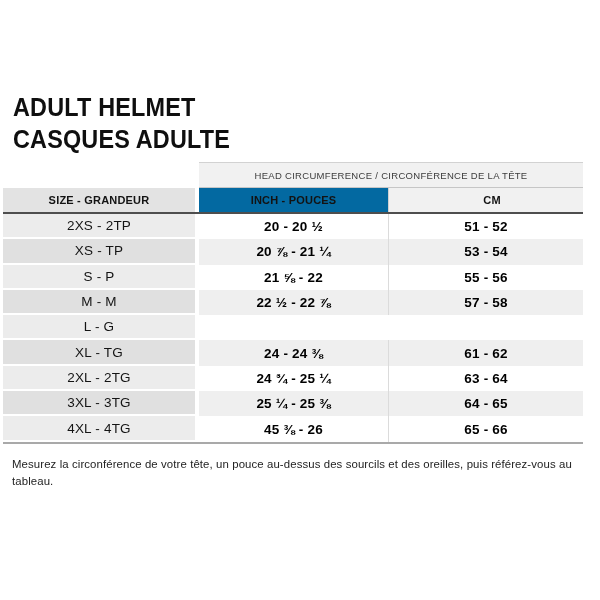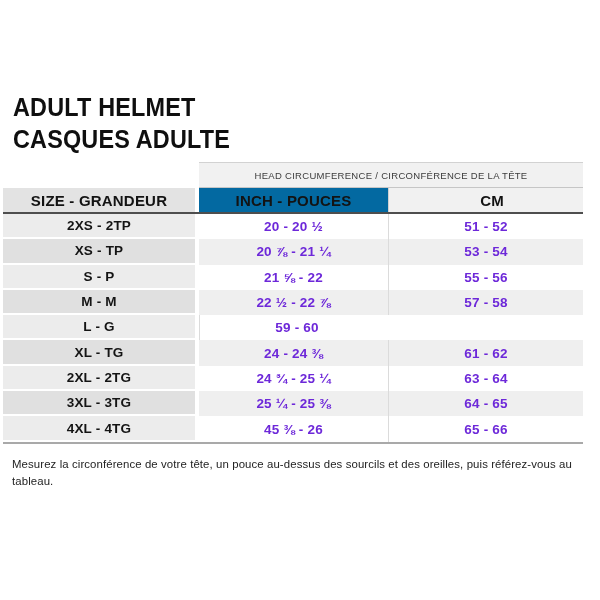--- a/index.html
+++ b/index.html
@@ -47,30 +47,30 @@
     border-bottom: 1px solid #c6c6c6;
     font-size: 9.5px; font-weight: 400; letter-spacing: 0.3px;
     color: #3c3c3c;
   }
 
   
   .head-row { height: 26px; border-bottom: 2px solid #4e4e4e; }
   .head-row .col-size { background: #e3e3e3; }
   .head-row .col-inch { background: #0369a1; }
   .head-row .col-cm   { background: #f1f1f1; border-left: 1px solid #d0d0d0; padding-left: 12px; }
-  .th { font-size: 15px; font-weight: 800; letter-spacing: 0.2px; color: #131313; }
+  .th { font-size: 11px; font-weight: 800; letter-spacing: 0.2px; color: #131313; }
 
   
   .data-row { height: 25.3px; }
   .data-row .col-size {
-    font-size: 13.5px; font-weight: 700; color: #141414;
+    font-size: 13.5px; font-weight: 400; color: #141414;
     border-bottom: 2px solid #ffffff; letter-spacing: 0.2px;
   }
   .data-row .col-inch, .data-row .col-cm {
-    font-size: 13.5px; font-weight: 600; color: #6d28d9; letter-spacing: 0.2px;
+    font-size: 13.5px; font-weight: 600; color: #000000; letter-spacing: 0.2px;
   }
   .data-row .col-cm { border-left: 1px solid #dbdbdb; }
   .data-row:nth-child(odd) .col-size { background: #ececec; }
   .data-row:nth-child(odd) .col-inch, .data-row:nth-child(odd) .col-cm { background: #ffffff; }
   .data-row:nth-child(even) .col-size { background: #e0e0e0; }
   .data-row:nth-child(even) .col-inch, .data-row:nth-child(even) .col-cm { background: #efefef; }
 
   
   .footer-note {
     position: absolute; left: 12px; top: 456px; width: 578px;
@@ -116,21 +116,20 @@
       <div class="td col-inch">21 ⅝ - 22</div>
       <div class="td col-cm">55 - 56</div>
     </div>
     <div class="tr data-row">
       <div class="td col-size">M - M</div>
       <div class="td col-inch">22 ½ - 22 ⅞</div>
       <div class="td col-cm">57 - 58</div>
     </div>
     <div class="tr data-row">
       <div class="td col-size">L - G</div>
-      <div class="td col-cm">59 - 60</div>
     </div>
     <div class="tr data-row">
       <div class="td col-size">XL - TG</div>
       <div class="td col-inch">24 - 24 ⅜</div>
       <div class="td col-cm">61 - 62</div>
     </div>
     <div class="tr data-row">
       <div class="td col-size">2XL - 2TG</div>
       <div class="td col-inch">24 ¾ - 25 ¼</div>
       <div class="td col-cm">63 - 64</div>

